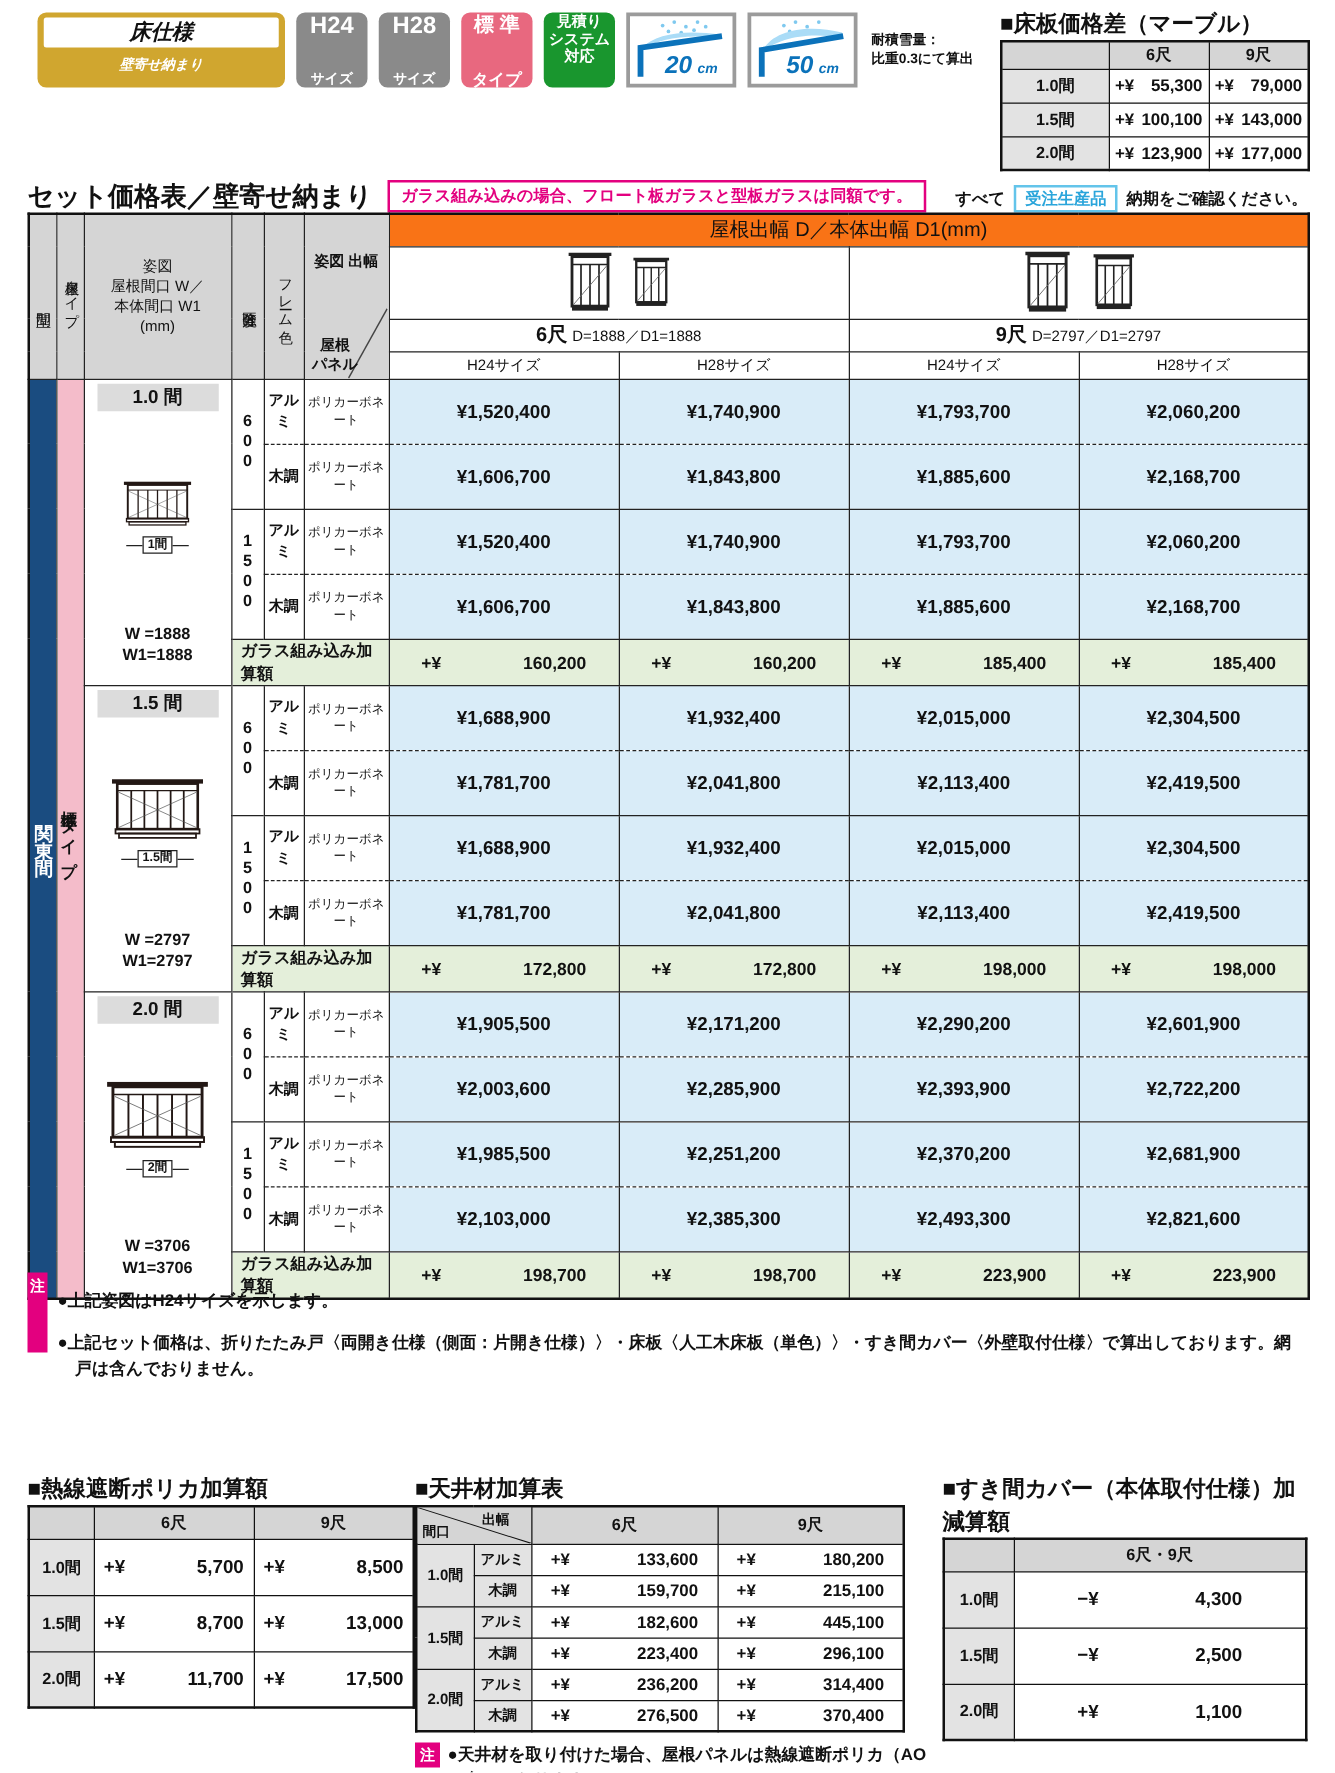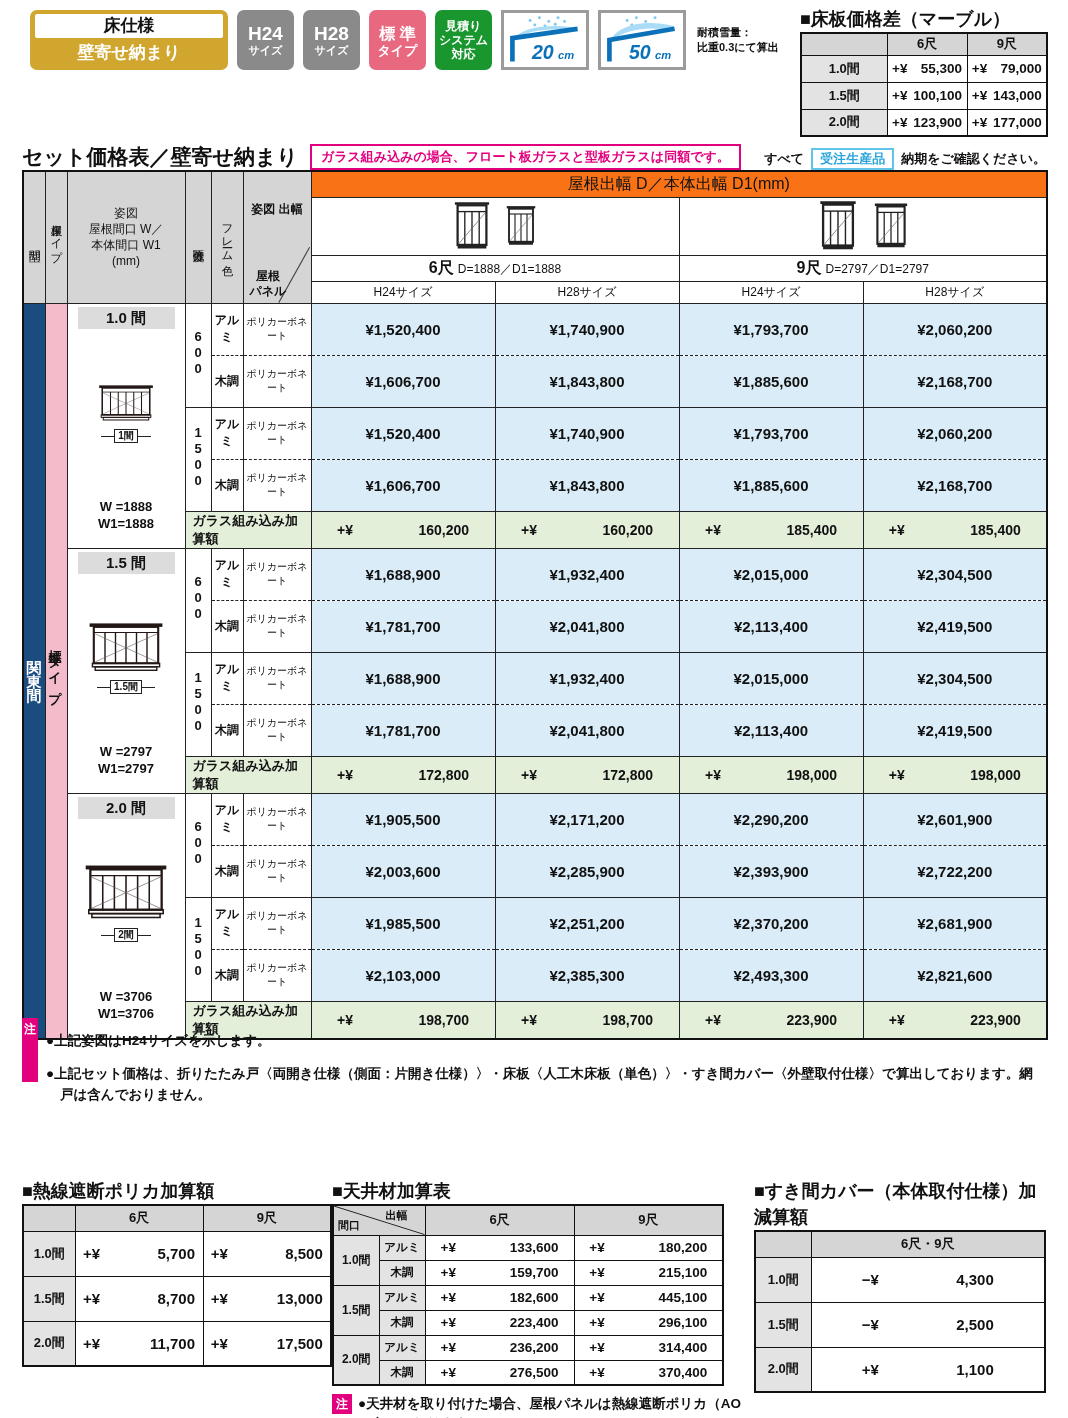--- a/index.html
+++ b/index.html
@@ -2,24 +2,24 @@
 <html><head>
 <meta charset="utf-8">
 <style>
   html,body{margin:0;padding:0;background:#fff;}
   body{width:1068px;font-family:"Liberation Sans","DejaVu Sans",sans-serif;color:#111;}
   .page{position:relative;width:1068px;height:1418px;overflow:hidden;background:#fff;}
   .pre{white-space:pre-line;}
 
   
   .topbar{position:absolute;top:10px;left:30px;display:flex;gap:9px;align-items:flex-start;}
-  .badge-gold{width:198px;height:60px;background:#d0a62f;border-radius:7px;box-sizing:border-box;padding:4px 5px;text-align:center;}
+  .badge-gold{width:198px;height:60px;background:#d0a62f;border-radius:7px;box-sizing:border-box;padding:4px 5px;text-align:center;font-style:italic;}
   .badge-gold .t{background:#fff;font-weight:bold;font-size:17px;line-height:24px;border-radius:2px;}
-  .badge-gold .s{color:#fff;font-weight:bold;font-size:17px;line-height:29px;}
-  .badge-sq{width:57px;height:60px;border-radius:7px;color:#fff;display:flex;flex-direction:column;align-items:center;justify-content:center;font-weight:bold;box-sizing:border-box;}
+  .badge-gold .s{color:#fff;font-weight:bold;font-size:11px;line-height:29px;}
+  .badge-sq{width:57px;height:60px;border-radius:7px;color:#fff;display:flex;flex-direction:column;align-items:center;justify-content:space-between;font-weight:bold;box-sizing:border-box;}
   .badge-gray{background:#8a8a8a;}
   .badge-pink{background:#e8687f;}
   .badge-green{background:#19962e;font-size:12px;line-height:14px;text-align:center;}
   .badge-sq .big{font-size:19px;line-height:21px;}
   .badge-sq .small{font-size:11px;line-height:13px;}
   .snow-box{width:88px;height:60px;border:3px solid #9b9b9b;background:#fff;box-sizing:border-box;}
   .snow-caption{font-size:11px;font-weight:bold;line-height:15px;align-self:center;margin-left:2px;}
 
   
   .money{display:flex;justify-content:space-between;align-items:baseline;font-weight:bold;margin:0 auto;}

